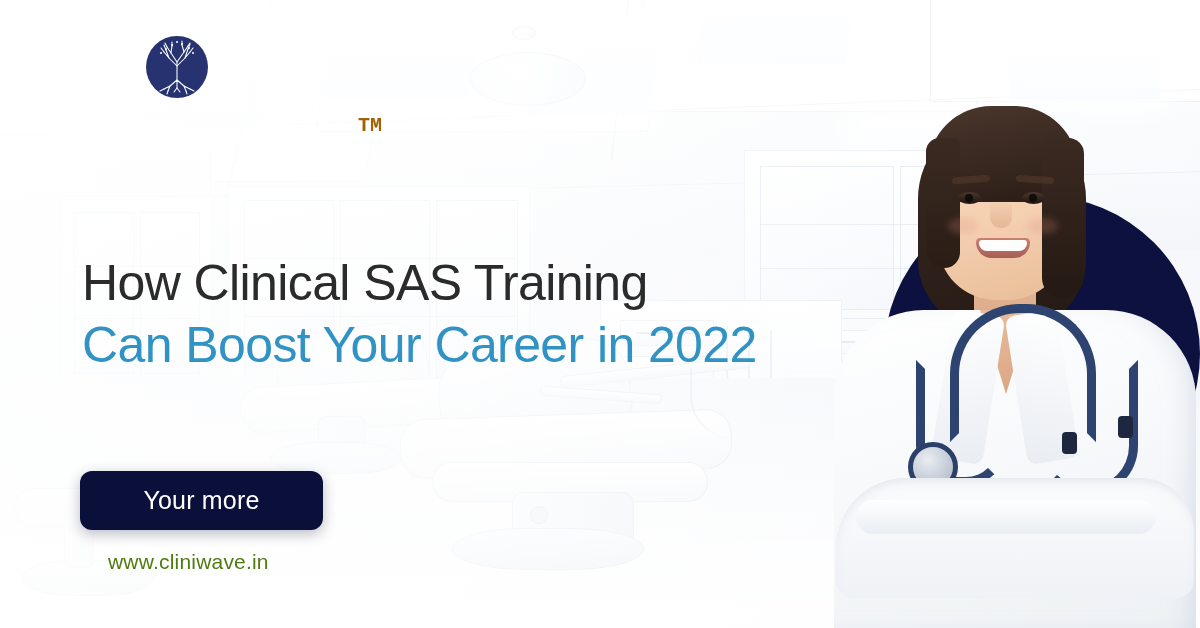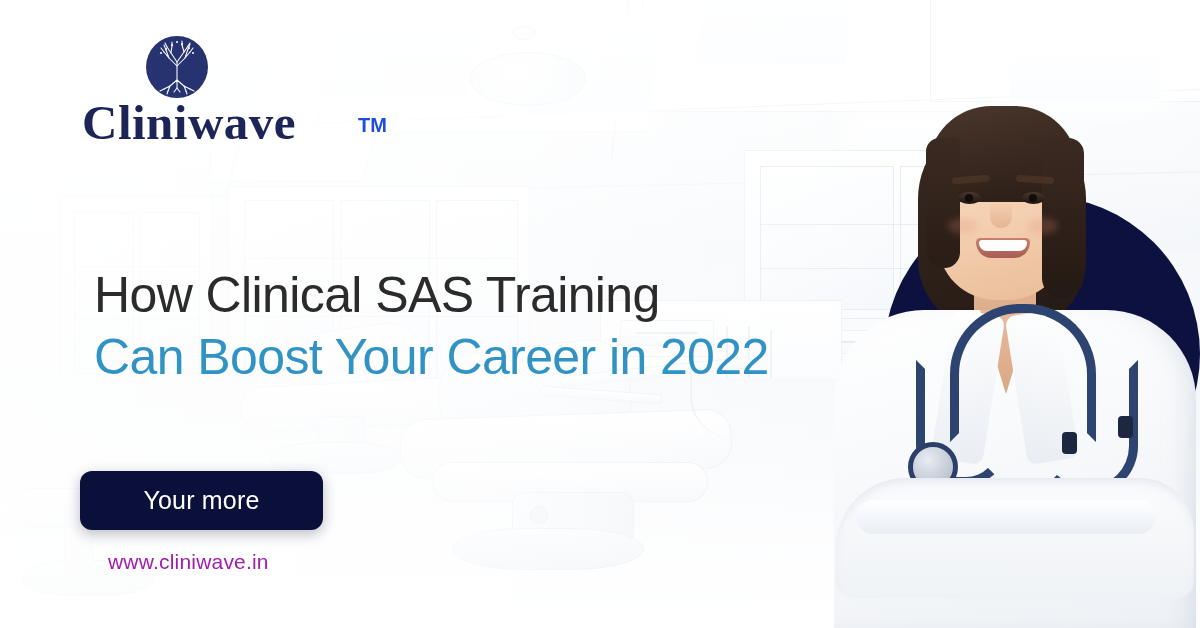--- a/index.html
+++ b/index.html
@@ -278,26 +278,25 @@
           <circle cx="20" cy="13" r="1"></circle>
             <circle cx="26" cy="9" r="1"></circle>
           <circle cx="36" cy="8" r="1"></circle>
             <circle cx="43" cy="12" r="1"></circle>
           <circle cx="15" cy="17" r="1"></circle>
             <circle cx="47" cy="17" r="1"></circle>
           <circle cx="31" cy="6" r="1"></circle>
         </g>
       </svg>
     </div>
-    <div class="logo-word" style="color:#1d2457;">Cliniwave</div>
-    <div class="logo-tm" style="color:#1d4ed8;">TM</div>
+    <div class="logo-tm" style="color:#a16207;font-family:Liberation Mono, monospace;">TM</div>
   </div>
 
-  <h1 class="headline" style="margin:12px;">
+  <h1 class="headline" style="margin:0;">
     <span class="hl-line hl-1" style="color:#2b2b2b;">How Clinical SAS Training</span>
     <span class="hl-line hl-2" style="color:#3193c4;">Can Boost Your Career in 2022</span>
   </h1>
 
   <button class="cta" style="background:#0b103a;color:#ffffff;">Your more</button>
 
-  <div class="url" style="color:#a21caf;">www.cliniwave.in</div>
+  <div class="url" style="color:#4d7c0f;">www.cliniwave.in</div>
 
 </div>
 
 </body></html>

